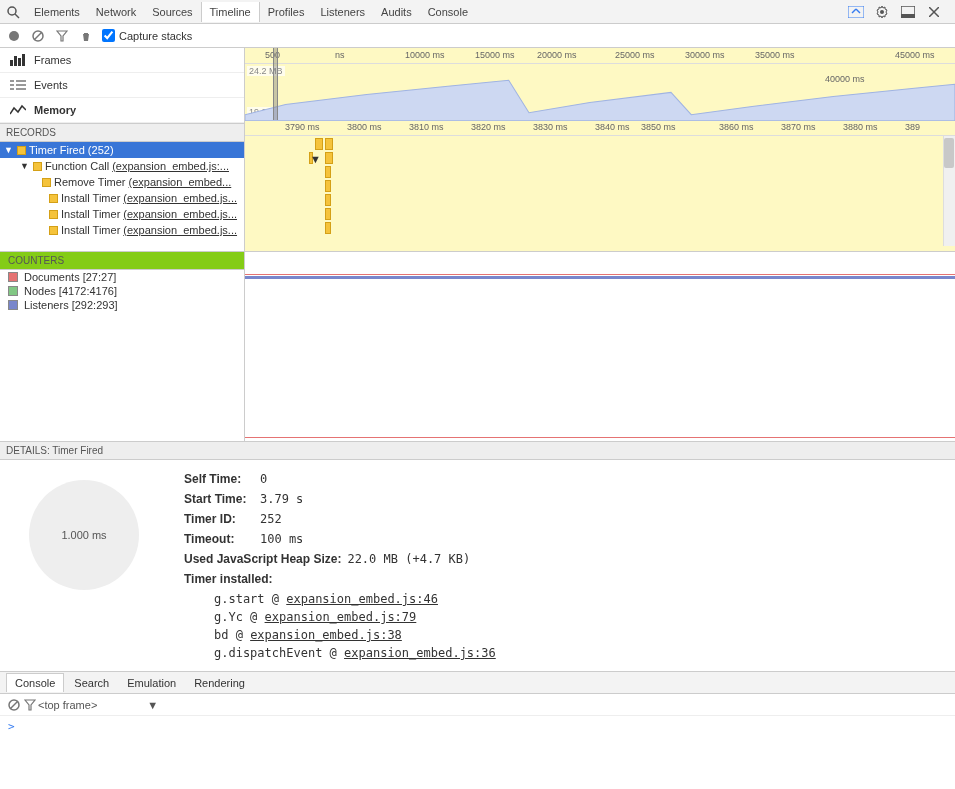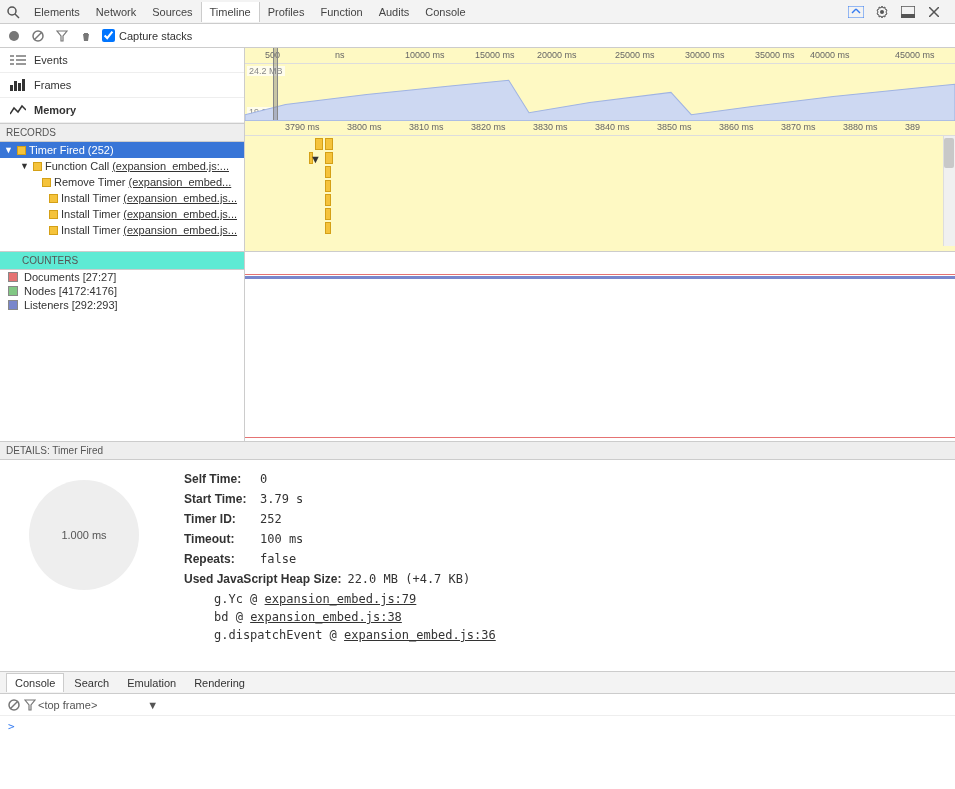--- a/index.html
+++ b/index.html
@@ -33,21 +33,21 @@
 .mem-chart { position: relative; height: 56px; border-bottom: 1px solid #ccc; }
 .mem-area { position: absolute; inset: 0; }
 .flame-ruler { height: 16px; border-bottom: 1px solid #ddd; position: relative; font-size: 9px; color: #666; }
 .flame-ruler span { position: absolute; top: 2px; }
 .flame-area { position: relative; height: 110px; }
 .flame-bar { position: absolute; height: 12px; background: #f5c33b; border: 1px solid #d4a017; }
 .vscroll { position: absolute; right: 0; top: 0; width: 12px; height: 100%; background: #f0f0f0; border-left: 1px solid #ddd; }
 .vscroll-thumb { position: absolute; right: 1px; top: 2px; width: 10px; height: 30px; background: #c8c8c8; border-radius: 2px; }
 .counters-section { display: flex; border-bottom: 1px solid #ccc; height: 190px; }
 .counters-left { width: 245px; border-right: 1px solid #ccc; }
-.counters-header { background: #5eead4; padding: 3px 22px; font-size: 10px; color: #555; border-bottom: 1px solid #ccc; }
+.counters-header { background: #84cc16; padding: 3px 8px; font-size: 10px; color: #555; border-bottom: 1px solid #ccc; }
 .counter-item { padding: 1px 8px; display: flex; align-items: center; gap: 6px; }
 .counter-sw { width: 10px; height: 10px; border: 1px solid #888; }
 .counters-right { flex: 1; position: relative; }
 .counter-line { position: absolute; left: 0; right: 0; height: 1px; }
 .details-section { border-bottom: 1px solid #ccc; height: 230px; display: flex; flex-direction: column; }
 .details-header { background: #eee; padding: 3px 6px; font-size: 10px; color: #555; border-bottom: 1px solid #ccc; }
 .details-body { flex: 1; display: flex; padding: 10px 14px; gap: 30px; overflow: auto; }
 .pie-wrap { width: 140px; display: flex; align-items: flex-start; justify-content: center; padding-top: 10px; }
 .pie { width: 110px; height: 110px; border-radius: 50%; background: #eee; display: flex; align-items: center; justify-content: center; font-size: 11px; color: #555; }
 .details-props { flex: 1; font-size: 12px; line-height: 1.5; }
@@ -73,21 +73,21 @@
         <circle cx="6" cy="6" r="4" fill="none" stroke="#555" stroke-width="1.5"></circle>
         <line x1="9" y1="9" x2="13" y2="13" stroke="#555" stroke-width="1.5"></line>
       </svg>
   </div>
   <div class="tabs" id="panel-tabs">
       <div class="tab">Elements</div>
       <div class="tab">Network</div>
       <div class="tab">Sources</div>
       <div class="tab active">Timeline</div>
       <div class="tab">Profiles</div>
-      <div class="tab">Function</div>
+      <div class="tab">Listeners</div>
       <div class="tab">Audits</div>
       <div class="tab">Console</div>
     </div>
   <div class="toolbar-right">
     <div class="toolbar-icon">
       <svg width="16" height="12" viewBox="0 0 16 12">
           <rect x="0" y="0" width="16" height="12" fill="none" stroke="#367cf1" stroke-width="1"></rect>
           <line x1="8" y1="3" x2="4" y2="7" stroke="#367cf1" stroke-width="1.5"></line>
           <line x1="8" y1="3" x2="12" y2="7" stroke="#367cf1" stroke-width="1.5"></line>
         </svg>
@@ -139,44 +139,44 @@
     <input type="checkbox" checked="" style="">
     <span>Capture stacks</span>
   </label>
 </div>
 
 <div class="main">
 
   <div class="upper">
     <div class="left-panel">
       <div class="view-list" id="view-list">
+          <div class="view-item">
+            <span>
+              <svg width="16" height="12">
+                <rect x="0" y="6" width="3" height="6" fill="#333"></rect>
+                <rect x="4" y="2" width="3" height="10" fill="#333"></rect>
+                <rect x="8" y="4" width="3" height="8" fill="#333"></rect>
+                <rect x="12" y="0" width="3" height="12" fill="#333"></rect>
+              </svg>
+            </span>
+            <span>Frames</span>
+          </div>
           <div class="view-item">
             <span>
               <svg width="16" height="12">
                 <line x1="0" y1="2" x2="4" y2="2" stroke="#333"></line>
                 <line x1="6" y1="2" x2="16" y2="2" stroke="#333"></line>
                 <line x1="0" y1="6" x2="4" y2="6" stroke="#333"></line>
                 <line x1="6" y1="6" x2="16" y2="6" stroke="#333"></line>
                 <line x1="0" y1="10" x2="4" y2="10" stroke="#333"></line>
                 <line x1="6" y1="10" x2="16" y2="10" stroke="#333"></line>
               </svg>
             </span>
             <span>Events</span>
           </div>
-          <div class="view-item">
-            <span>
-              <svg width="16" height="12">
-                <rect x="0" y="6" width="3" height="6" fill="#333"></rect>
-                <rect x="4" y="2" width="3" height="10" fill="#333"></rect>
-                <rect x="8" y="4" width="3" height="8" fill="#333"></rect>
-                <rect x="12" y="0" width="3" height="12" fill="#333"></rect>
-              </svg>
-            </span>
-            <span>Frames</span>
-          </div>
           <div class="view-item active">
             <span>
               <svg width="16" height="12">
                 <polyline points="0,10 4,4 8,8 12,2 16,6" fill="none" stroke="#333" stroke-width="1.5"></polyline>
               </svg>
             </span>
             <span>Memory</span>
           </div>
         </div>
       <div class="records-header">RECORDS</div>
@@ -221,40 +221,40 @@
     <div class="overview-panel">
       <div class="overview-ruler" id="overview-ruler">
           <span style="left: 20px;">500</span>
           <span style="left: 90px;">ns</span>
           <span style="left: 160px;">10000 ms</span>
           <span style="left: 230px;">15000 ms</span>
           <span style="left: 292px;">20000 ms</span>
           <span style="left: 370px;">25000 ms</span>
           <span style="left: 440px;">30000 ms</span>
           <span style="left: 510px;">35000 ms</span>
-          <span style="left: 565px;">40000 ms</span>
+          <span style="left: 580px; margin-top: 24px;">40000 ms</span>
           <span style="left: 650px;">45000 ms</span>
         </div>
       <div class="mem-chart">
         <span class="mem-label" style="top:2px">24.2 MB</span>
         <span class="mem-label" style="bottom:2px">19.0 MB</span>
         <svg class="mem-area" viewBox="0 0 700 56" preserveAspectRatio="none">
           <path d="M0 50 L40 40 L120 30 L200 22 L260 16 L280 48 L340 38 L420 28 L440 50 L500 42 L580 32 L660 24 L700 20 L700 56 L0 56 Z" fill="#cdd8f2" stroke="#9fb3e3" stroke-width="1"></path>
         </svg>
 
         <div style="position:absolute;left:28px;top:-16px;width:5px;height:72px;background:rgba(120,120,120,0.4);border-left:1px solid #888;border-right:1px solid #888;"></div>
       </div>
       <div class="flame-ruler" id="flame-ruler">
           <span style="left: 40px;">3790 ms</span>
           <span style="left: 102px;">3800 ms</span>
           <span style="left: 164px;">3810 ms</span>
           <span style="left: 226px;">3820 ms</span>
           <span style="left: 288px;">3830 ms</span>
           <span style="left: 350px;">3840 ms</span>
-          <span style="left: 412px;">3850 ms</span>
+          <span style="left: 396px;">3850 ms</span>
           <span style="left: 474px;">3860 ms</span>
           <span style="left: 536px;">3870 ms</span>
           <span style="left: 598px;">3880 ms</span>
           <span style="left: 660px;">389</span>
         </div>
       <div class="flame-area">
 
         <div class="flame-bar" style="left:70px;top:2px;width:8px"></div>
         <div class="flame-bar" style="left:80px;top:2px;width:8px"></div>
         <div class="flame-bar" style="left:64px;top:16px;width:4px">▼</div>
@@ -313,27 +313,27 @@
           </div>
           <div class="prop-row">
             <span class="prop-label">Timer ID:</span>
             <span class="mono">252</span>
           </div>
           <div class="prop-row">
             <span class="prop-label">Timeout:</span>
             <span class="mono">100 ms</span>
           </div>
           <div class="prop-row">
-            <span class="prop-label">Repeats:</span>
-            <span class="mono">false</span>
-          </div>
-          <div class="prop-row">
             <span class="prop-label">Used JavaScript Heap Size:</span>
             <span class="mono">22.0 MB (+4.7 KB)</span>
           </div>
+          <div class="prop-row">
+            <span class="prop-label">Timer installed:</span>
+          </div>
+          <div class="stack-line">g.start @ <span class="lnk">expansion_embed.js:46</span></div>
           <div class="stack-line">g.Yc @ <span class="lnk">expansion_embed.js:79</span></div>
           <div class="stack-line">bd @ <span class="lnk">expansion_embed.js:38</span></div>
           <div class="stack-line">g.dispatchEvent @ <span class="lnk">expansion_embed.js:36</span></div>
         </div>
     </div>
   </div>
 
   <div class="bottom-tabs" id="bottom-tabs">
       <div class="bottom-tab active">Console</div>
       <div class="bottom-tab">Search</div>

